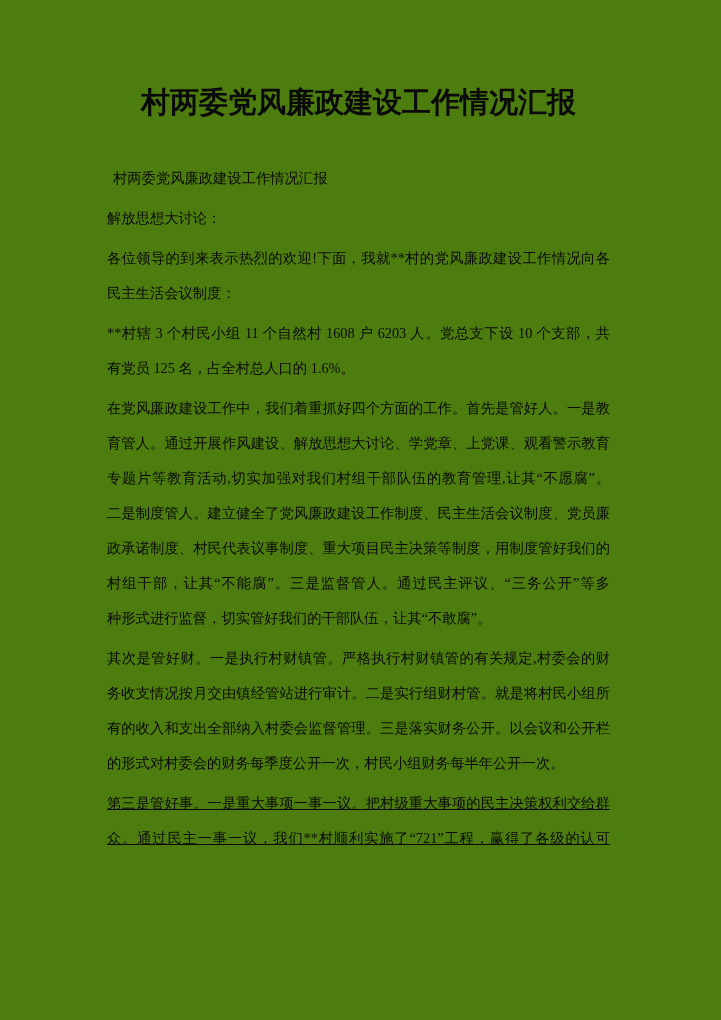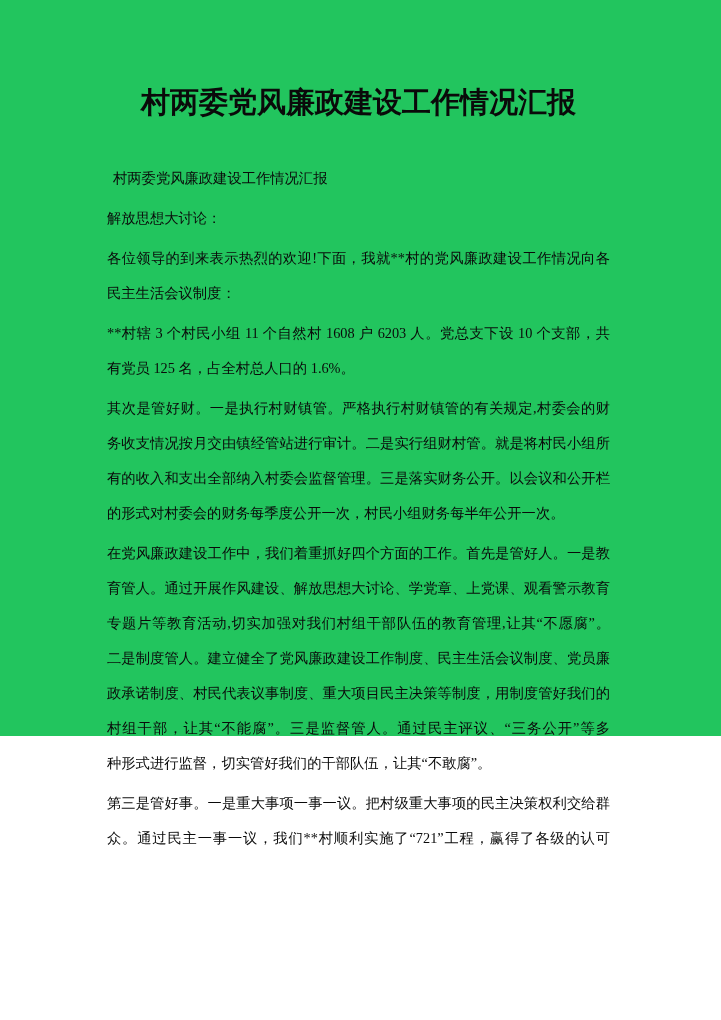--- a/index.html
+++ b/index.html
@@ -10,37 +10,38 @@
   body {
     width: 721px;
     height: 1020px;
     overflow: hidden;
     font-family: "Liberation Serif", "DejaVu Serif", serif;
     color: #0a0a0a;
   }
   .page {
     box-sizing: border-box;
     width: 721px;
-    height: 736px;
+    height: 1020px;
     padding: 82px 111px 0 107px;
-    background: #22c55e;
+    background: #4d7c0f;
   }
   .title {
     margin: 0 0 39px 0;
     font-size: 29px;
     font-weight: bold;
     line-height: 40px;
     text-align: center;
     white-space: nowrap;
   }
   .para {
     margin: 0 0 5px 0;
   }
   .para.lastpara {
     margin-bottom: 0;
+    text-decoration: underline;
   }
   .line {
     font-size: 14.3px;
     line-height: 35px;
     text-align: justify;
     text-align-last: justify;
     white-space: pre-wrap;
   }
   .line.last {
     text-align-last: left;
@@ -68,34 +69,34 @@
     <div class="line">各位领导的到来表示热烈的欢迎!下面，我就**村的党风廉政建设工作情况向各</div>
     <div class="line last">民主生活会议制度：</div>
   </div>
 
   <div class="para">
     <div class="line">**村辖 3 个村民小组 11 个自然村 1608 户 6203 人。党总支下设 10 个支部，共</div>
     <div class="line last">有党员 125 名，占全村总人口的 1.6%。</div>
   </div>
 
   <div class="para">
-    <div class="line">其次是管好财。一是执行村财镇管。严格执行村财镇管的有关规定,村委会的财</div>
-    <div class="line">务收支情况按月交由镇经管站进行审计。二是实行组财村管。就是将村民小组所</div>
-    <div class="line">有的收入和支出全部纳入村委会监督管理。三是落实财务公开。以会议和公开栏</div>
-    <div class="line last">的形式对村委会的财务每季度公开一次，村民小组财务每半年公开一次。</div>
-  </div>
-
-  <div class="para">
     <div class="line">在党风廉政建设工作中，我们着重抓好四个方面的工作。首先是管好人。一是教</div>
     <div class="line">育管人。通过开展作风建设、解放思想大讨论、学党章、上党课、观看警示教育</div>
     <div class="line">专题片等教育活动,切实加强对我们村组干部队伍的教育管理,让其“不愿腐”。</div>
     <div class="line">二是制度管人。建立健全了党风廉政建设工作制度、民主生活会议制度、党员廉</div>
     <div class="line">政承诺制度、村民代表议事制度、重大项目民主决策等制度，用制度管好我们的</div>
     <div class="line">村组干部，让其“不能腐”。三是监督管人。通过民主评议、“三务公开”等多</div>
     <div class="line last">种形式进行监督，切实管好我们的干部队伍，让其“不敢腐”。</div>
+  </div>
+
+  <div class="para">
+    <div class="line">其次是管好财。一是执行村财镇管。严格执行村财镇管的有关规定,村委会的财</div>
+    <div class="line">务收支情况按月交由镇经管站进行审计。二是实行组财村管。就是将村民小组所</div>
+    <div class="line">有的收入和支出全部纳入村委会监督管理。三是落实财务公开。以会议和公开栏</div>
+    <div class="line last">的形式对村委会的财务每季度公开一次，村民小组财务每半年公开一次。</div>
   </div>
 
   <div class="para lastpara">
     <div class="line">第三是管好事。一是重大事项一事一议。把村级重大事项的民主决策权利交给群</div>
     <div class="line">众。通过民主一事一议，我们**村顺利实施了“721”工程，赢得了各级的认可</div>
   </div>
 
 </div>
 
 </body></html>

